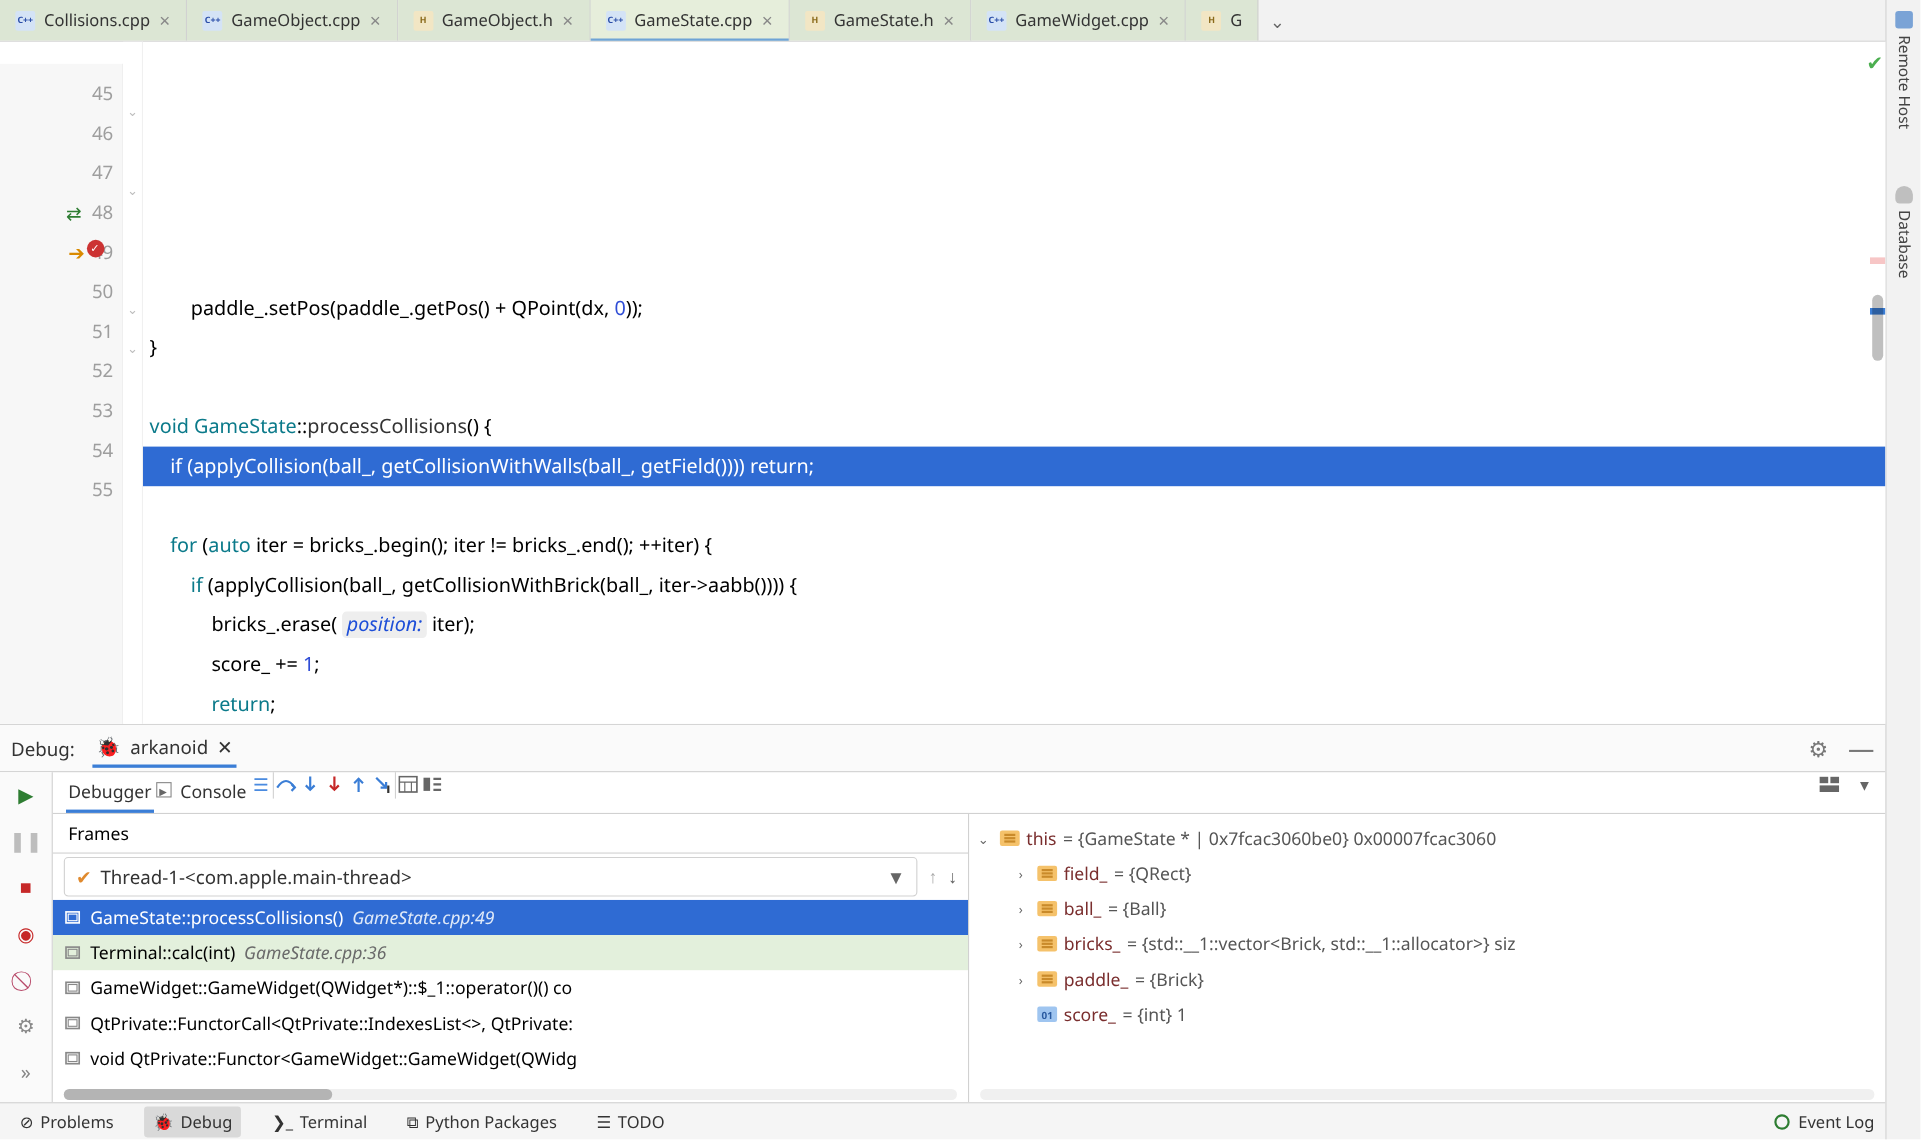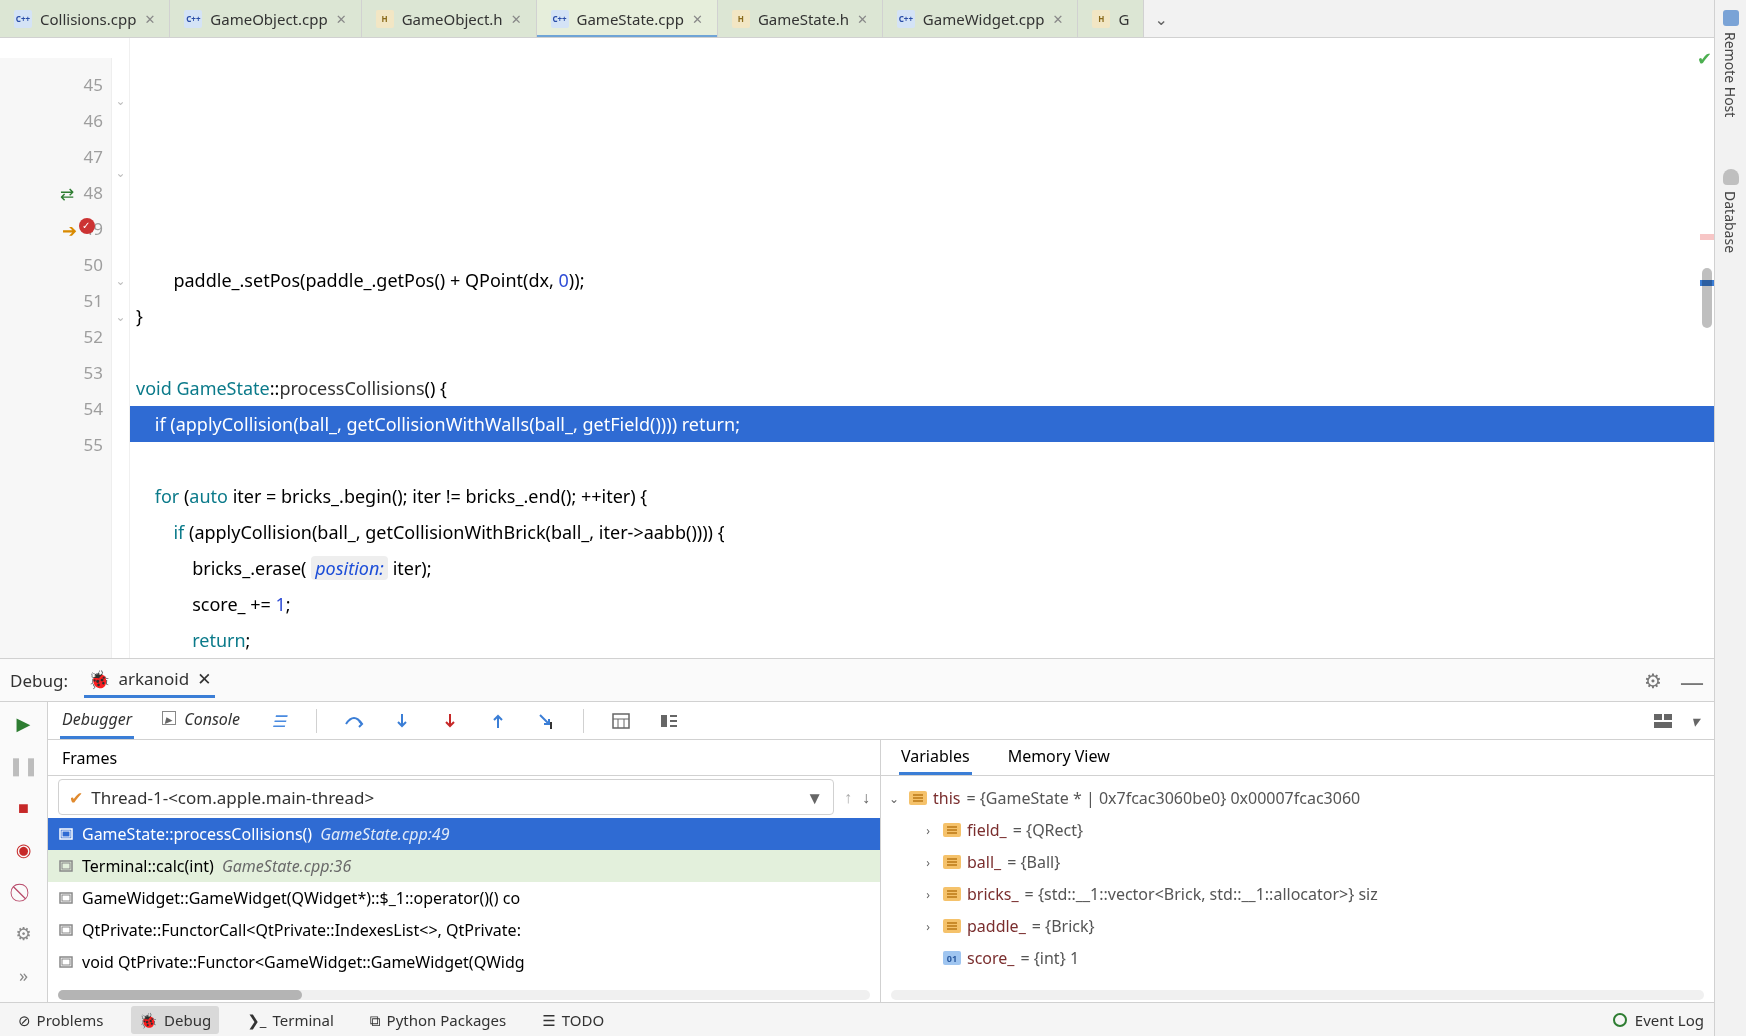--- a/index.html
+++ b/index.html
@@ -76,21 +76,21 @@
   .dbg-tab{display:flex;align-items:center;gap:8px;font-size:17px;color:#333;padding:4px 4px;border-bottom:3px solid var(--accent);}
   .bug-ico{color:#2e7d32;font-size:18px;}
   .dbg-hdr .right{margin-left:auto;display:flex;gap:18px;align-items:center;}
   .gear{color:#777;font-size:20px;}
   .minus{color:#777;font-size:24px;}
   
   .toolrow{display:flex;flex:1;min-height:0;}
   .leftbar{width:48px;background:#fafafa;border-right:1px solid var(--border);display:flex;flex-direction:column;align-items:center;padding-top:10px;gap:20px;}
   .leftbar .ico{width:22px;height:22px;display:flex;align-items:center;justify-content:center;font-size:18px;}
   .dbg-body{flex:1;display:flex;flex-direction:column;min-width:0;}
-  .dbg-tabs{height:38px;border-bottom:1px solid var(--border);display:flex;align-items:center;padding-left:12px;gap:26px;font-style:italic;}
+  .dbg-tabs{height:38px;border-bottom:1px solid var(--border);display:flex;padding-left:12px;}
   .dbg-tabs .t{font-size:16px;color:#333;padding:6px 2px;border-bottom:3px solid transparent;cursor:pointer;}
   .dbg-tabs .t.active{border-bottom-color:var(--accent);}
   .dbg-tabs .sep{width:1px;height:24px;background:var(--border);}
   .dbg-tabs .tico{width:22px;height:22px;display:flex;align-items:center;justify-content:center;}
   .dbg-tabs .right{margin-left:auto;display:flex;gap:10px;padding-right:8px;}
   
   .dbg-split{display:flex;flex:1;min-height:0;}
   .frames{flex:0 0 50%;display:flex;flex-direction:column;border-right:1px solid var(--border);min-width:0;}
   .frames-hdr{height:36px;display:flex;align-items:center;padding-left:14px;font-size:16px;border-bottom:1px solid var(--border);}
   .thread-row{height:42px;display:flex;align-items:center;padding:4px 10px;gap:10px;}
@@ -360,24 +360,20 @@
                     <rect x="2" y="3" width="12" height="10" fill="none" stroke="#888" stroke-width="1.5"></rect>
                     <rect x="4" y="5" width="8" height="6" fill="none" stroke="#888"></rect>
                   </svg>
                   <span>void QtPrivate::Functor&lt;GameWidget::GameWidget(QWidg</span>
                 </div>
               </div>
             <div class="stack-scroll"></div>
           </div>
 
           <div class="vars">
-            <div class="vars-tabs">
-              <span class="t active">Variables</span>
-              <span class="t">Memory View</span>
-            </div>
             <div class="vartree" id="vartree">
                 <div class="vrow">
                   <span class="tw">⌄</span>
                   <span class="vico obj"></span>
                   <span class="vname"> this </span>
                   <span class="vval">= {GameState * | 0x7fcac3060be0} 0x00007fcac3060</span>
                 </div>
                 <div class="vrow">
                   <span class="indent"></span>
                   <span class="tw">›</span>

